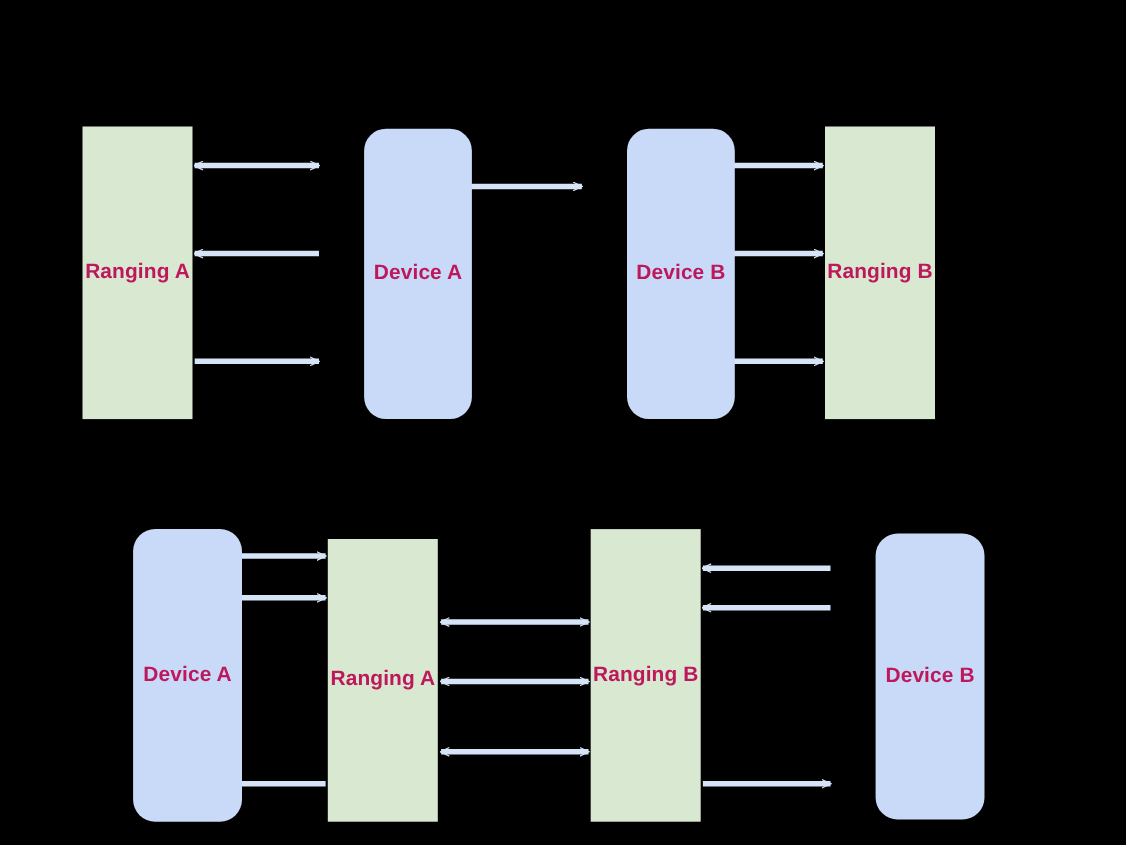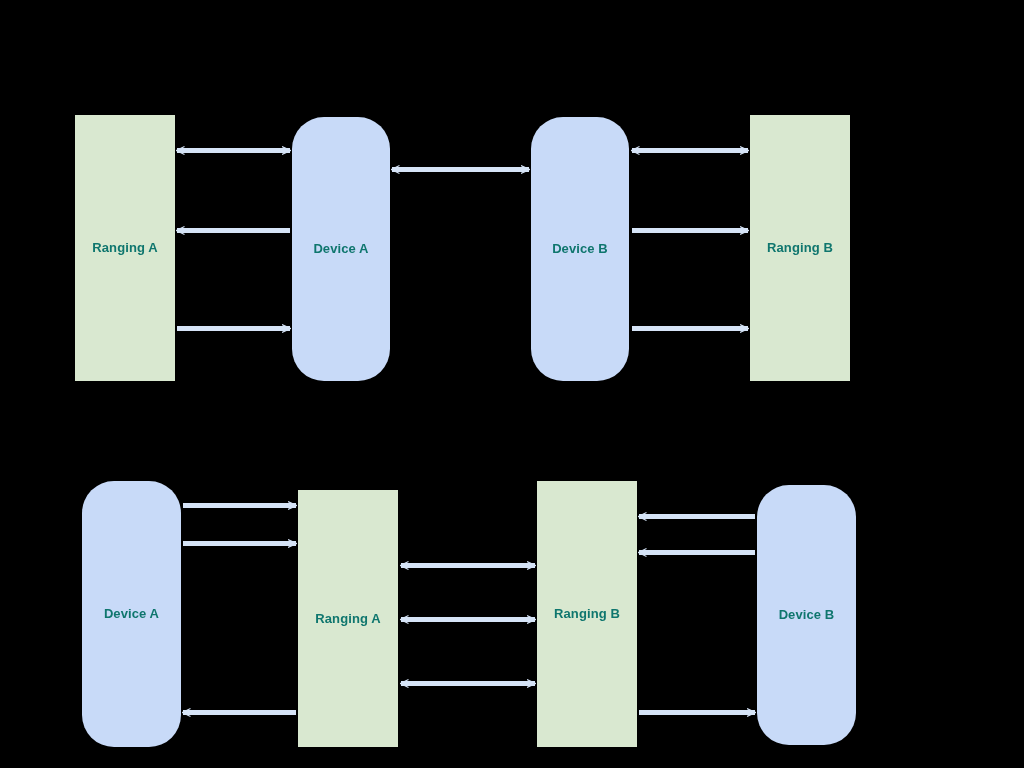--- a/index.html
+++ b/index.html
@@ -19,35 +19,36 @@
     height: 768px;
     background: #000000;
   }
   .node {
     position: absolute;
     display: flex;
     align-items: center;
     justify-content: center;
     box-sizing: border-box;
     font-family: "Liberation Sans", sans-serif;
-    font-size: 13px;
+    font-size: 19px;
     font-weight: bold;
-    color: #0f766e;
+    color: #be185d;
     letter-spacing: 0.1px;
     text-align: center;
     line-height: 1.2;
     user-select: none;
   }
   .node.green {
     background: #d9e8d0;
     border-radius: 0px;
   }
   .node.blue {
     background: #c8daf8;
-    border-radius: 32px;
+    border-radius: 20px;
+    margin-left: 39px;
   }
   .node-label {
     display: block;
     pointer-events: none;
   }
   .edge-layer {
     position: absolute;
     left: 0;
     top: 0;
     width: 1024px;

